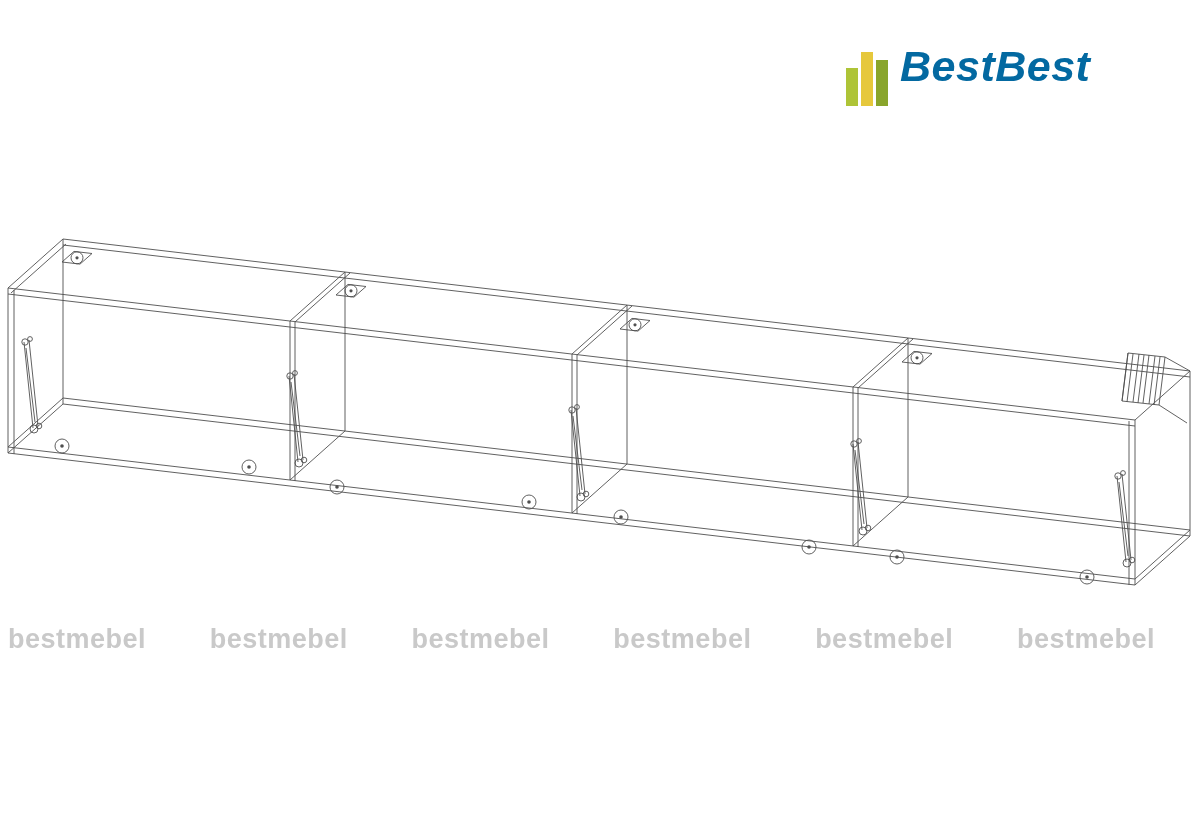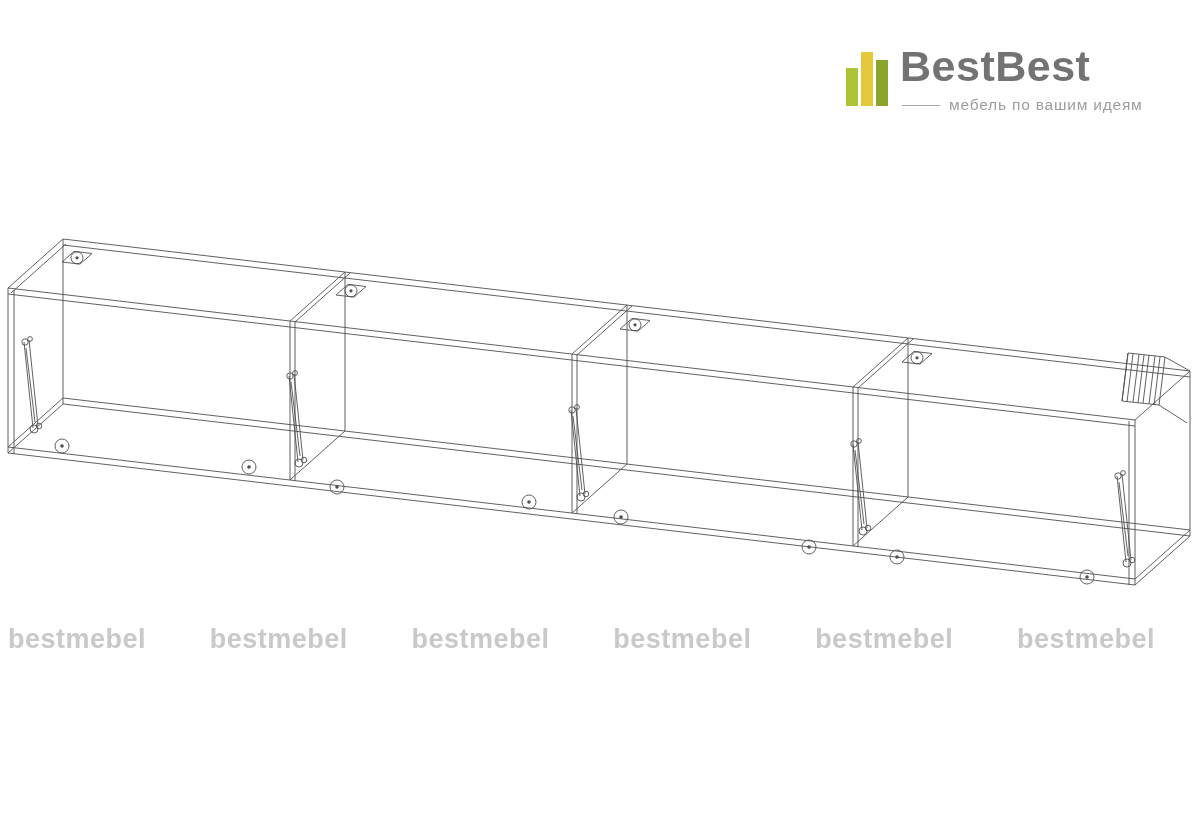--- a/index.html
+++ b/index.html
@@ -14,21 +14,21 @@
   .logo{
     position:absolute;top:44px;left:846px;
     display:flex;align-items:flex-start;gap:10px;
   }
   .logo-icon{width:44px;height:62px;flex:0 0 auto;}
   .logo-textcol{display:flex;flex-direction:column;}
   .brand-name{
     font-size:43px;line-height:1.05;font-weight:bold;
     color:#8d8d8d;letter-spacing:0.5px;white-space:nowrap;
   }
-  .brand-name .part{color:#737373;}
+  .brand-name .part{color:#0369a1;font-style:italic;}
   .tagline-row{
     display:flex;align-items:center;gap:9px;margin-top:7px;margin-left:2px;
   }
   .tagline-line{
     display:inline-block;width:38px;height:0;
     border-top:1.5px solid #a8a8a8;
   }
   .tagline{
     font-size:15.5px;color:#9d9d9d;letter-spacing:0.8px;white-space:nowrap;
   }
@@ -148,24 +148,20 @@
   <div class="logo">
     <svg class="logo-icon" viewBox="0 0 44 62">
       <rect x="0" y="24" width="12" height="38" fill="#aec437"></rect>
       <rect x="15" y="8" width="12" height="54" fill="#e6c83c"></rect>
       <rect x="30" y="16" width="12" height="46" fill="#89a52c"></rect>
     </svg>
     <div class="logo-textcol">
       <div class="brand-name">
         <span class="part">Best</span><span class="part">Best</span>
       </div>
-      <div class="tagline-row">
-        <span class="tagline-line"></span>
-        <span class="tagline">мебель по вашим идеям</span>
-      </div>
     </div>
   </div>
 
   <div class="watermark-row">
     <span class="watermark">bestmebel</span>
     <span class="watermark">bestmebel</span>
     <span class="watermark">bestmebel</span>
     <span class="watermark">bestmebel</span>
     <span class="watermark">bestmebel</span>
     <span class="watermark">bestmebel</span>

